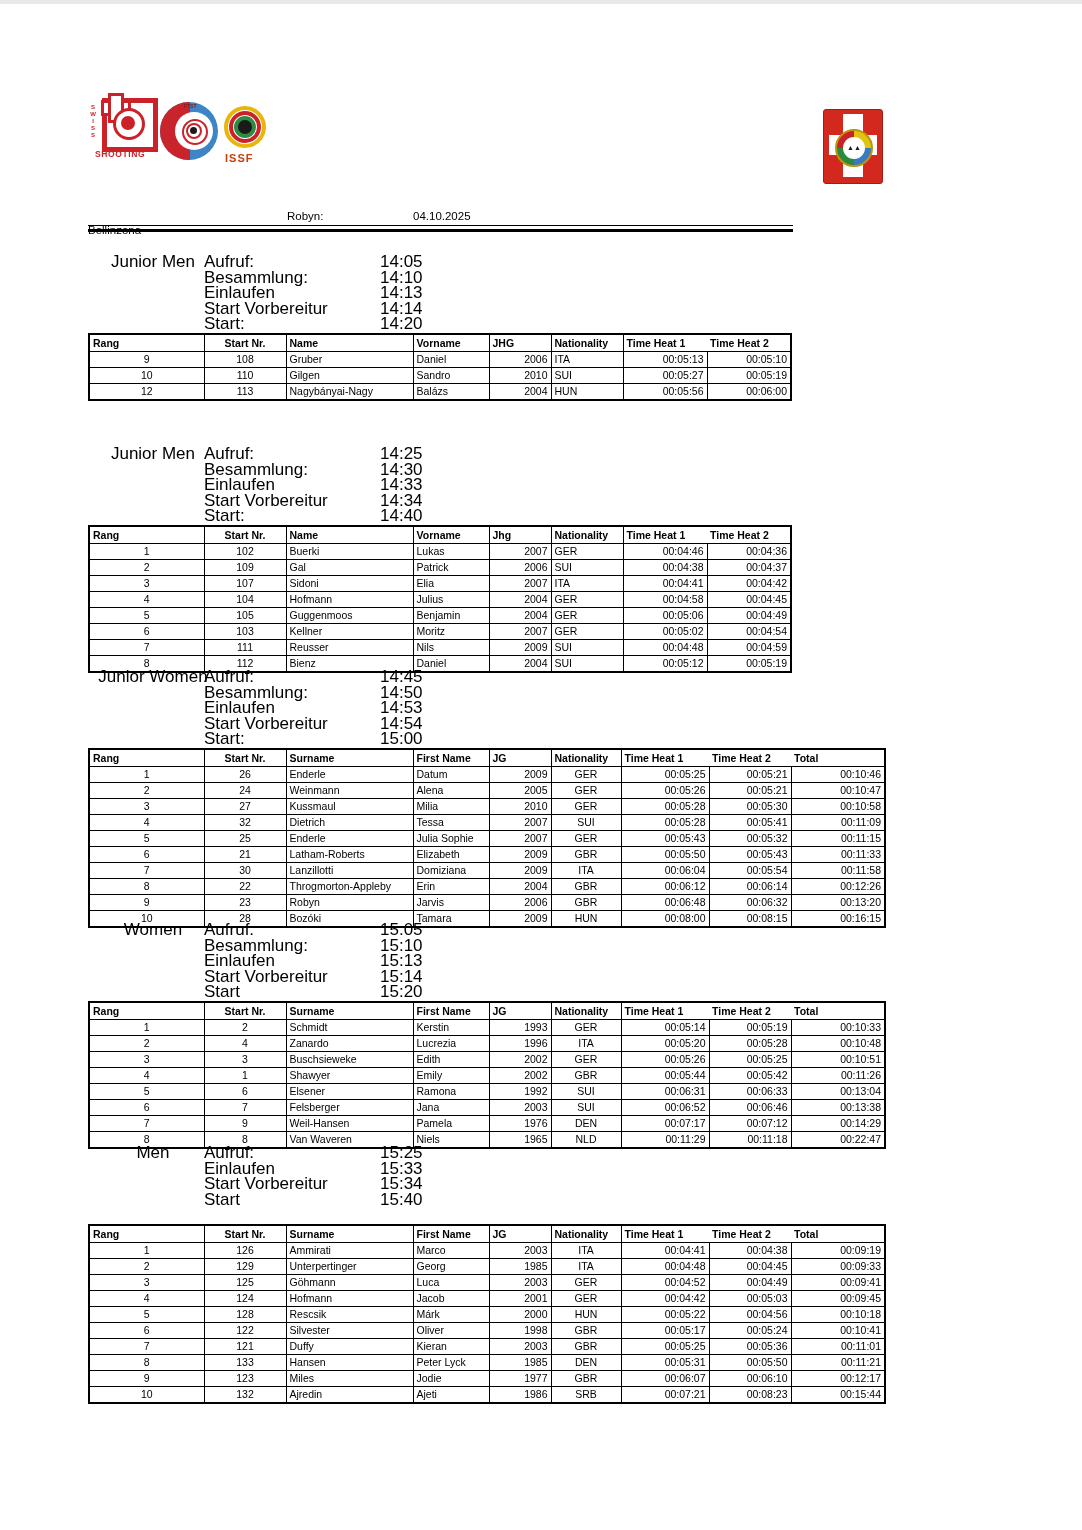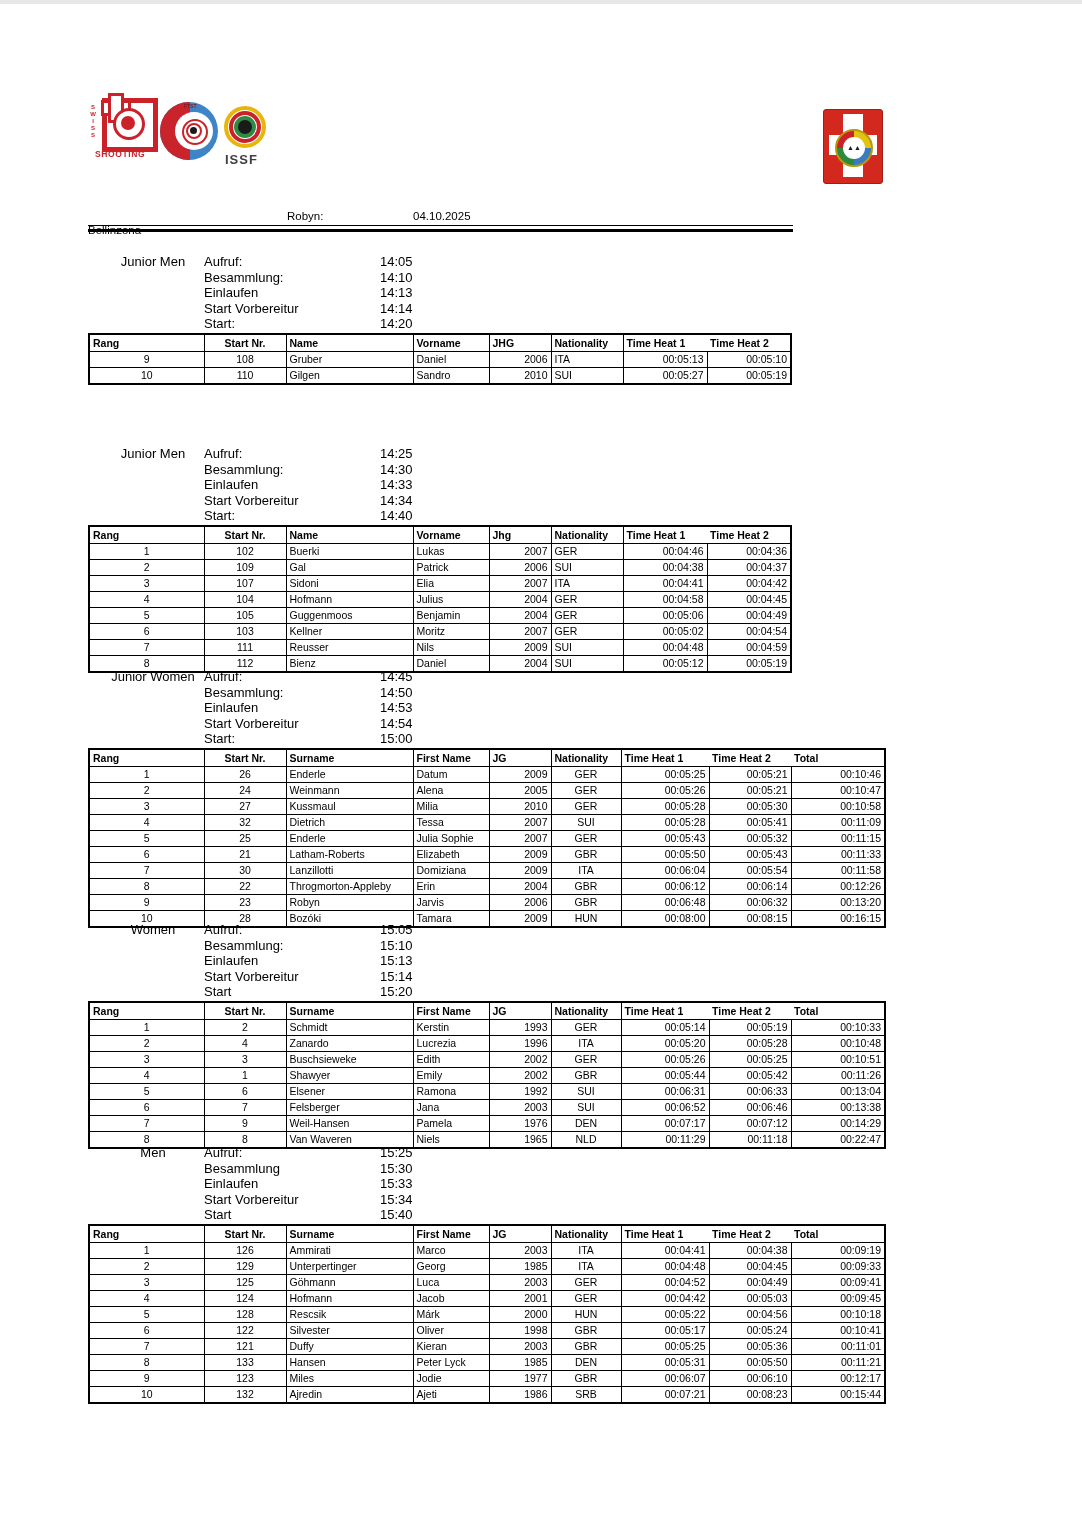--- a/index.html
+++ b/index.html
@@ -23,42 +23,42 @@
   .ft-white{position:absolute;left:15px;top:10px;width:38px;height:38px;border-radius:50%;background:#fff;}
   .ft-ring1{position:absolute;left:22px;top:17px;width:22px;height:22px;border:2px solid #c9242b;border-radius:50%;}
   .ft-ring2{position:absolute;left:26px;top:21px;width:12px;height:12px;border:2px solid #c9242b;border-radius:50%;background:#fff;}
   .ft-dot{position:absolute;left:30px;top:25px;width:7px;height:7px;border-radius:50%;background:#1a1a1a;}
   .ft-label{position:absolute;left:24px;top:1px;font-size:5px;font-weight:bold;color:#7b1f22;}
 
   .logo-issf{position:absolute;left:220px;top:102px;width:54px;height:66px;}
   .is-r1{position:absolute;left:4px;top:0;width:34px;height:34px;border:4px solid #e7b50c;border-radius:50%;}
   .is-r2{position:absolute;left:1px;top:1px;width:24px;height:24px;border:4px solid #cb2229;border-radius:50%;}
   .is-r3{position:absolute;left:1px;top:1px;width:14px;height:14px;border:4px solid #2e8b43;border-radius:50%;background:#1a1a1a;}
-  .is-label{position:absolute;left:5px;top:46px;font-size:13px;font-weight:bold;letter-spacing:1px;color:#404040;}
+  .is-label{position:absolute;left:5px;top:46px;font-size:11px;font-weight:bold;letter-spacing:1px;color:#c2410c;}
 
   .logo-crest{position:absolute;left:823px;top:105px;width:58px;height:73px;background:#d3281e;border-radius:3px;border:1px solid #a01c14;}
   .cr-v{position:absolute;left:19px;top:4px;width:20px;height:63px;background:#fff;}
   .cr-h{position:absolute;left:5px;top:25px;width:48px;height:20px;background:#fff;}
   .cr-circle{position:absolute;left:11px;top:19px;width:34px;height:34px;border-radius:50%;
              background:conic-gradient(#e3c312 0 25%,#3a7abf 25% 50%,#2c8a3e 50% 75%,#cb2229 75% 100%);
              border:2px solid #b9960b;}
   .cr-inner{position:absolute;left:6px;top:6px;width:22px;height:22px;border-radius:50%;background:#fff;
             text-align:center;line-height:22px;font-size:7px;color:#1a1a1a;}
 
   
   .header-strip{position:absolute;left:88px;top:204px;width:705px;height:28px;font-size:11.5px;}
   .hs-location{position:absolute;left:0;top:16px;}
   .hs-datum{position:absolute;left:199px;top:2px;}
   .hs-date{position:absolute;left:325px;top:2px;}
   .rule-thin{position:absolute;left:0;top:17px;width:705px;height:1px;background:#000;}
   .rule-thick{position:absolute;left:0;top:21px;width:705px;height:3px;background:#000;}
 
   
   .section{position:absolute;left:88px;width:850px;}
-  .schedule{position:relative;height:79px;font-size:13px;}
+  .schedule{position:relative;height:79px;font-size:17px;}
   .group-label{position:absolute;left:0;top:0;width:130px;text-align:center;line-height:15.5px;}
   .sched-row{position:relative;margin-left:116px;height:15.5px;line-height:15.5px;}
   .sched-time{position:absolute;left:176px;top:0;}
 
   table.results{border-collapse:collapse;table-layout:fixed;border:2px solid #000;font-size:10.5px;}
   .results th,.results td{padding:0 3px;overflow:hidden;white-space:nowrap;border-left:1px solid #000;}
   .results th:first-child,.results td:first-child{border-left:none;}
   .results th{height:16px;line-height:15px;font-weight:bold;border-bottom:1px solid #000;}
   .results td{height:15px;line-height:13.5px;border-top:1px solid #000;}
   .results tbody tr:first-child td{border-top:none;}
@@ -162,20 +162,30 @@
             </tr>
             <tr>
               <td class="al-c">10</td>
               <td class="al-c">110</td>
               <td class="al-l">Gilgen</td>
               <td class="al-l">Sandro</td>
               <td class="al-r">2010</td>
               <td class="al-l">SUI</td>
               <td class="al-r">00:05:27</td>
               <td class="al-r">00:05:19</td>
+            </tr>
+            <tr>
+              <td class="al-c">12</td>
+              <td class="al-c">113</td>
+              <td class="al-l">Nagybányai-Nagy</td>
+              <td class="al-l">Balázs</td>
+              <td class="al-r">2004</td>
+              <td class="al-l">HUN</td>
+              <td class="al-r">00:05:56</td>
+              <td class="al-r">00:06:00</td>
             </tr>
           </tbody>
         </table>
       </div>
       <div class="section" style="top: 442px;">
         <div class="schedule">
           <div class="group-label">Junior Men</div>
           <div class="sched-row"><span>Aufruf:</span><span class="sched-time">14:25</span></div>
           <div class="sched-row"><span>Besammlung:</span><span class="sched-time">14:30</span></div>
           <div class="sched-row"><span>Einlaufen</span><span class="sched-time">14:33</span></div>
@@ -560,21 +570,20 @@
               <td class="al-r">00:11:18</td>
               <td class="al-r">00:22:47</td>
             </tr>
           </tbody>
         </table>
       </div>
       <div class="section" style="top: 1141px;">
         <div class="schedule">
           <div class="group-label">Men</div>
           <div class="sched-row"><span>Aufruf:</span><span class="sched-time">15:25</span></div>
-          <div class="sched-row"><span>Besammlung</span><span class="sched-time">15:30</span></div>
           <div class="sched-row"><span>Einlaufen</span><span class="sched-time">15:33</span></div>
           <div class="sched-row"><span>Start Vorbereitur</span><span class="sched-time">15:34</span></div>
           <div class="sched-row"><span>Start</span><span class="sched-time">15:40</span></div>
         </div>
         <table class="results" style="width: 796px;">
           <colgroup>
             <col style="width: 115px;">
             <col style="width: 82px;">
             <col style="width: 127px;">
             <col style="width: 76px;">

